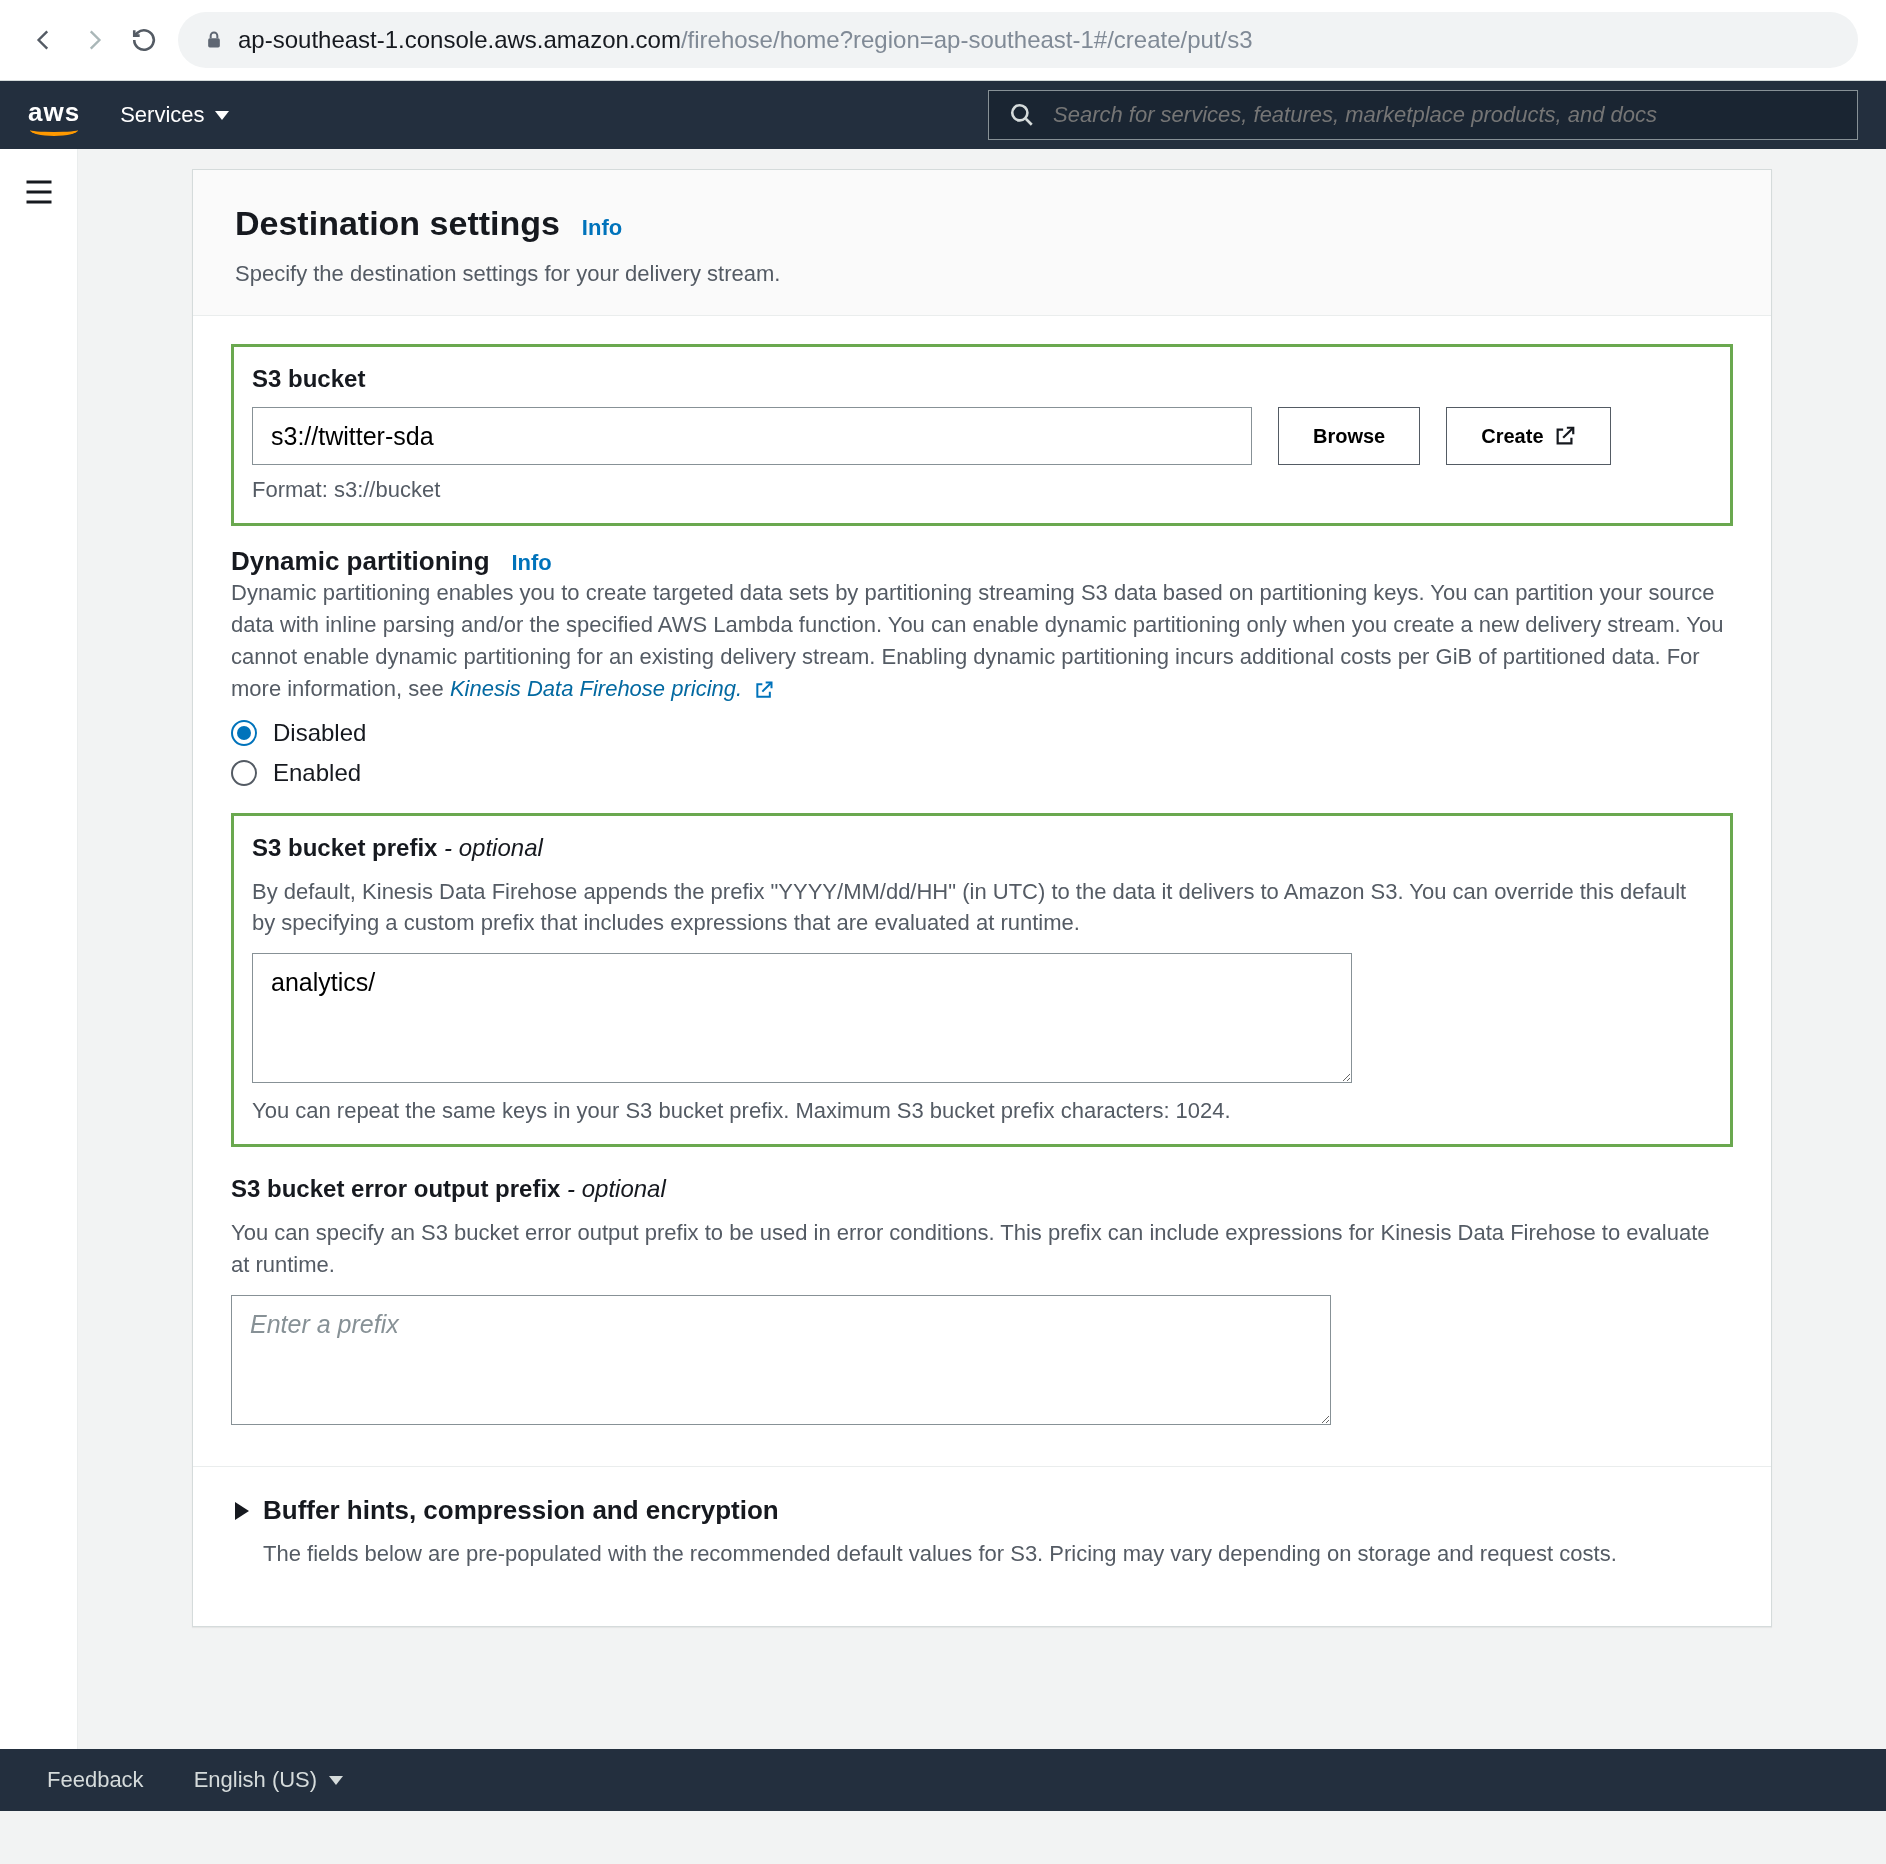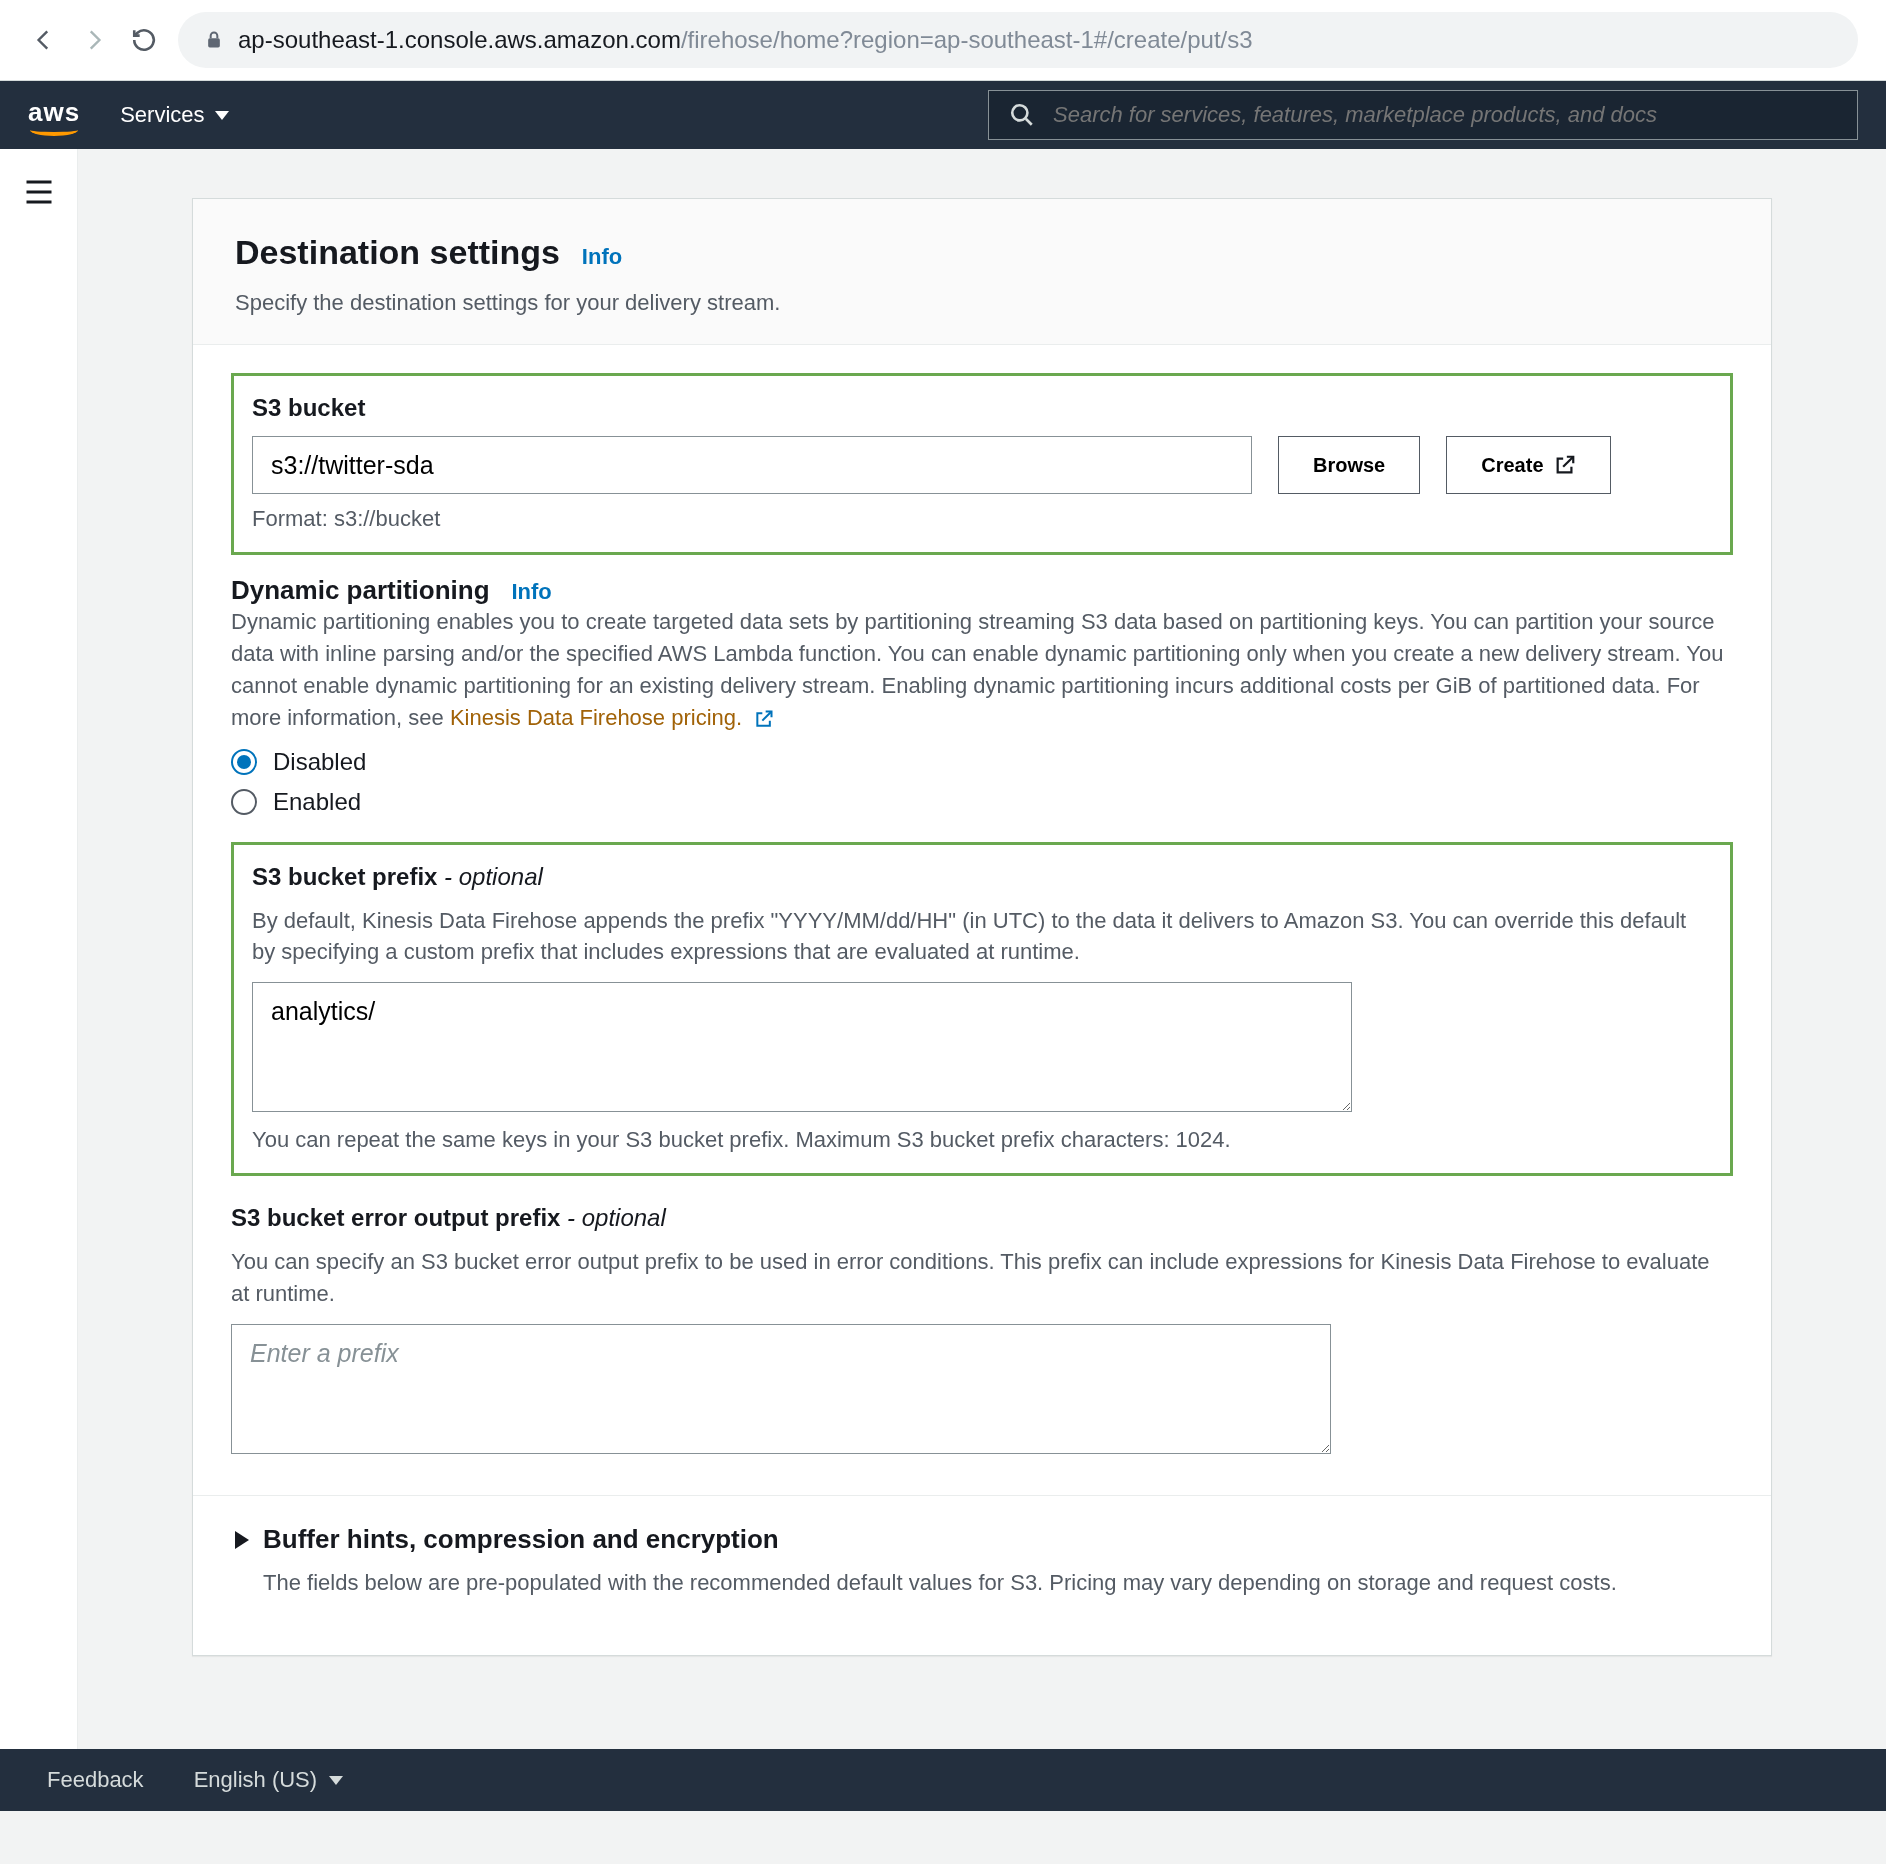--- a/index.html
+++ b/index.html
@@ -79,21 +79,20 @@
     width:78px;
     display:flex;
     justify-content:center;
     padding-top:30px;
     background:#fff;
     border-right:1px solid #eaeded;
   }
   .content {
     flex:1;
     padding:20px 30px 40px 30px;
-    margin-top:29px;
   }
   .card {
     background:#fff;
     border:1px solid #d5dbdb;
     box-shadow:0 1px 1px rgba(0,0,0,.05);
     width:100%;
     max-width:1580px;
     margin:0 auto;
   }
   .card-header {
@@ -107,21 +106,21 @@
   }
   .info-link { color:#0073bb; font-size:22px; font-weight:700; text-decoration:none; }
   .card-header p { margin-top:18px; font-size:22px; color:#545b64; }
   .section { padding:28px 38px; }
   .green-frame {
     border:3px solid #6aa84f; padding:18px 18px 20px 18px; margin-bottom:20px;
   }
   .field-label { font-size:24px; font-weight:700; margin-bottom:14px; }
   .field-label .optional { font-weight:400; font-style:italic; }
   .desc { font-size:22px; color:#545b64; line-height:1.45; margin-bottom:14px; }
-  .desc a { color:#a16207; text-decoration:none; }
+  .desc a { color:#0369a1; text-decoration:none;font-style:italic; }
   .row { display:flex; gap:26px; align-items:stretch; }
   .text-input {
     flex:1;
     border:1px solid #879196;
     padding:14px 18px;
     font-size:25px;
     max-width:1000px;
     height:58px;
   }
   .btn {

